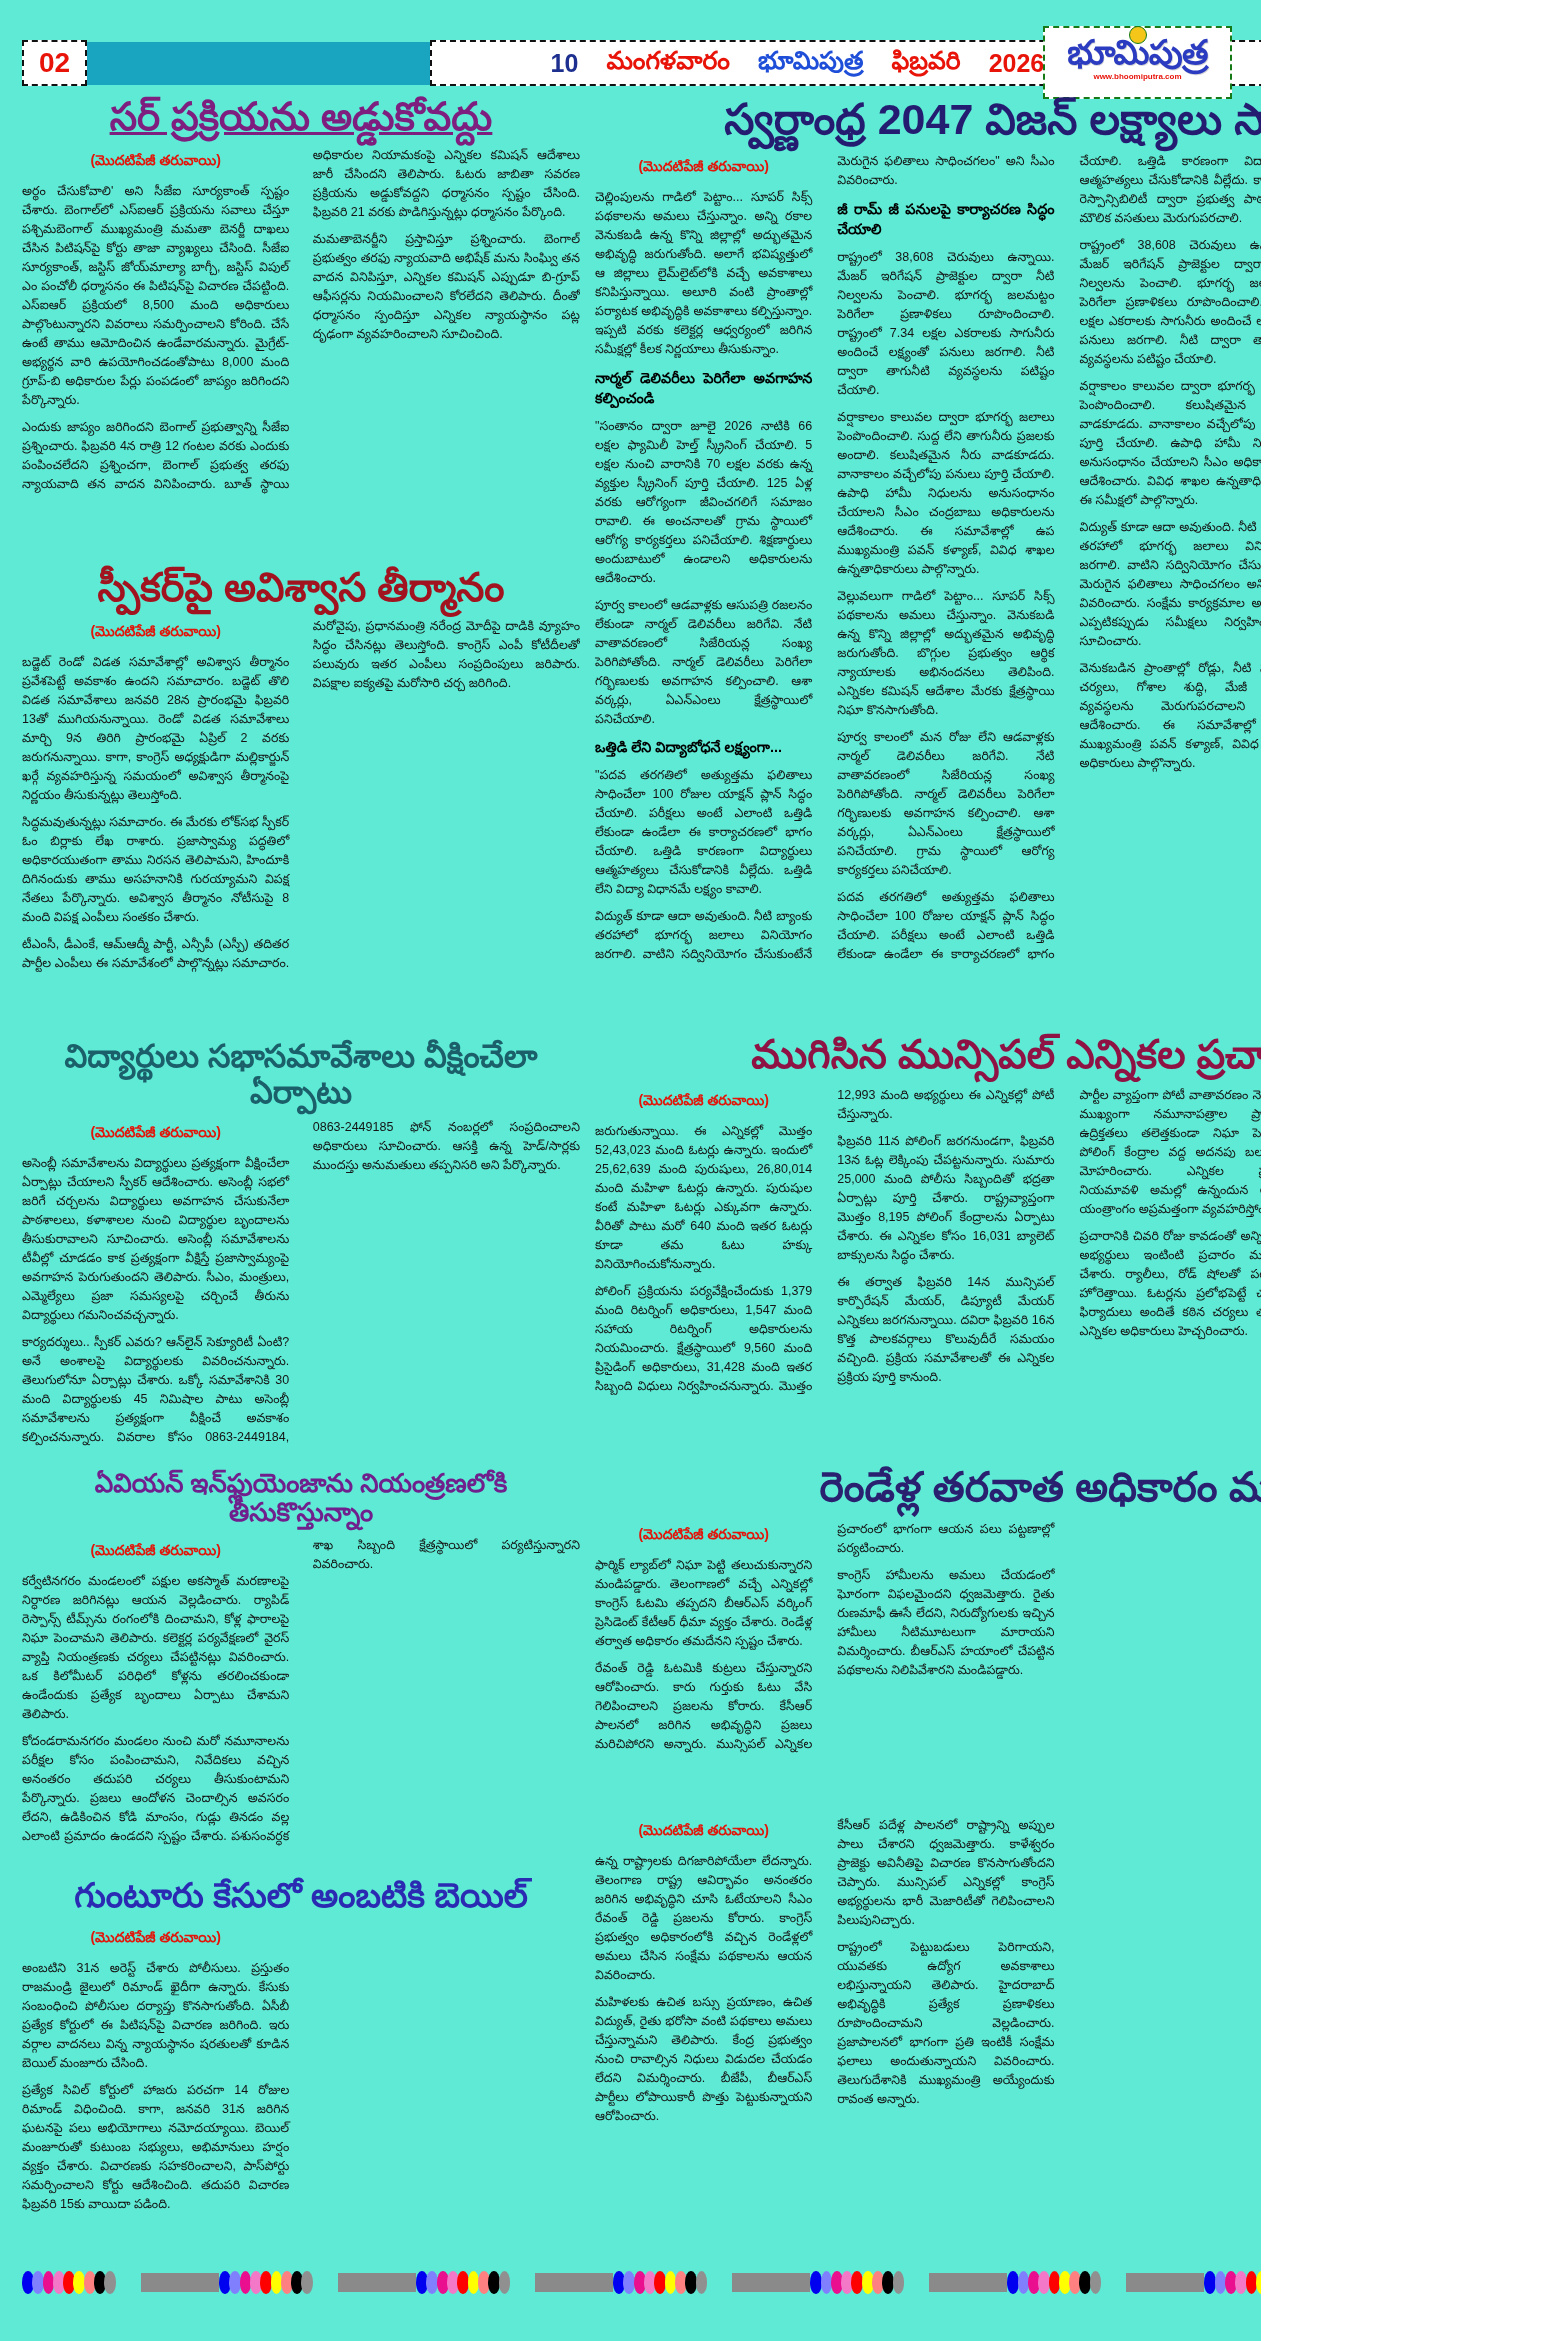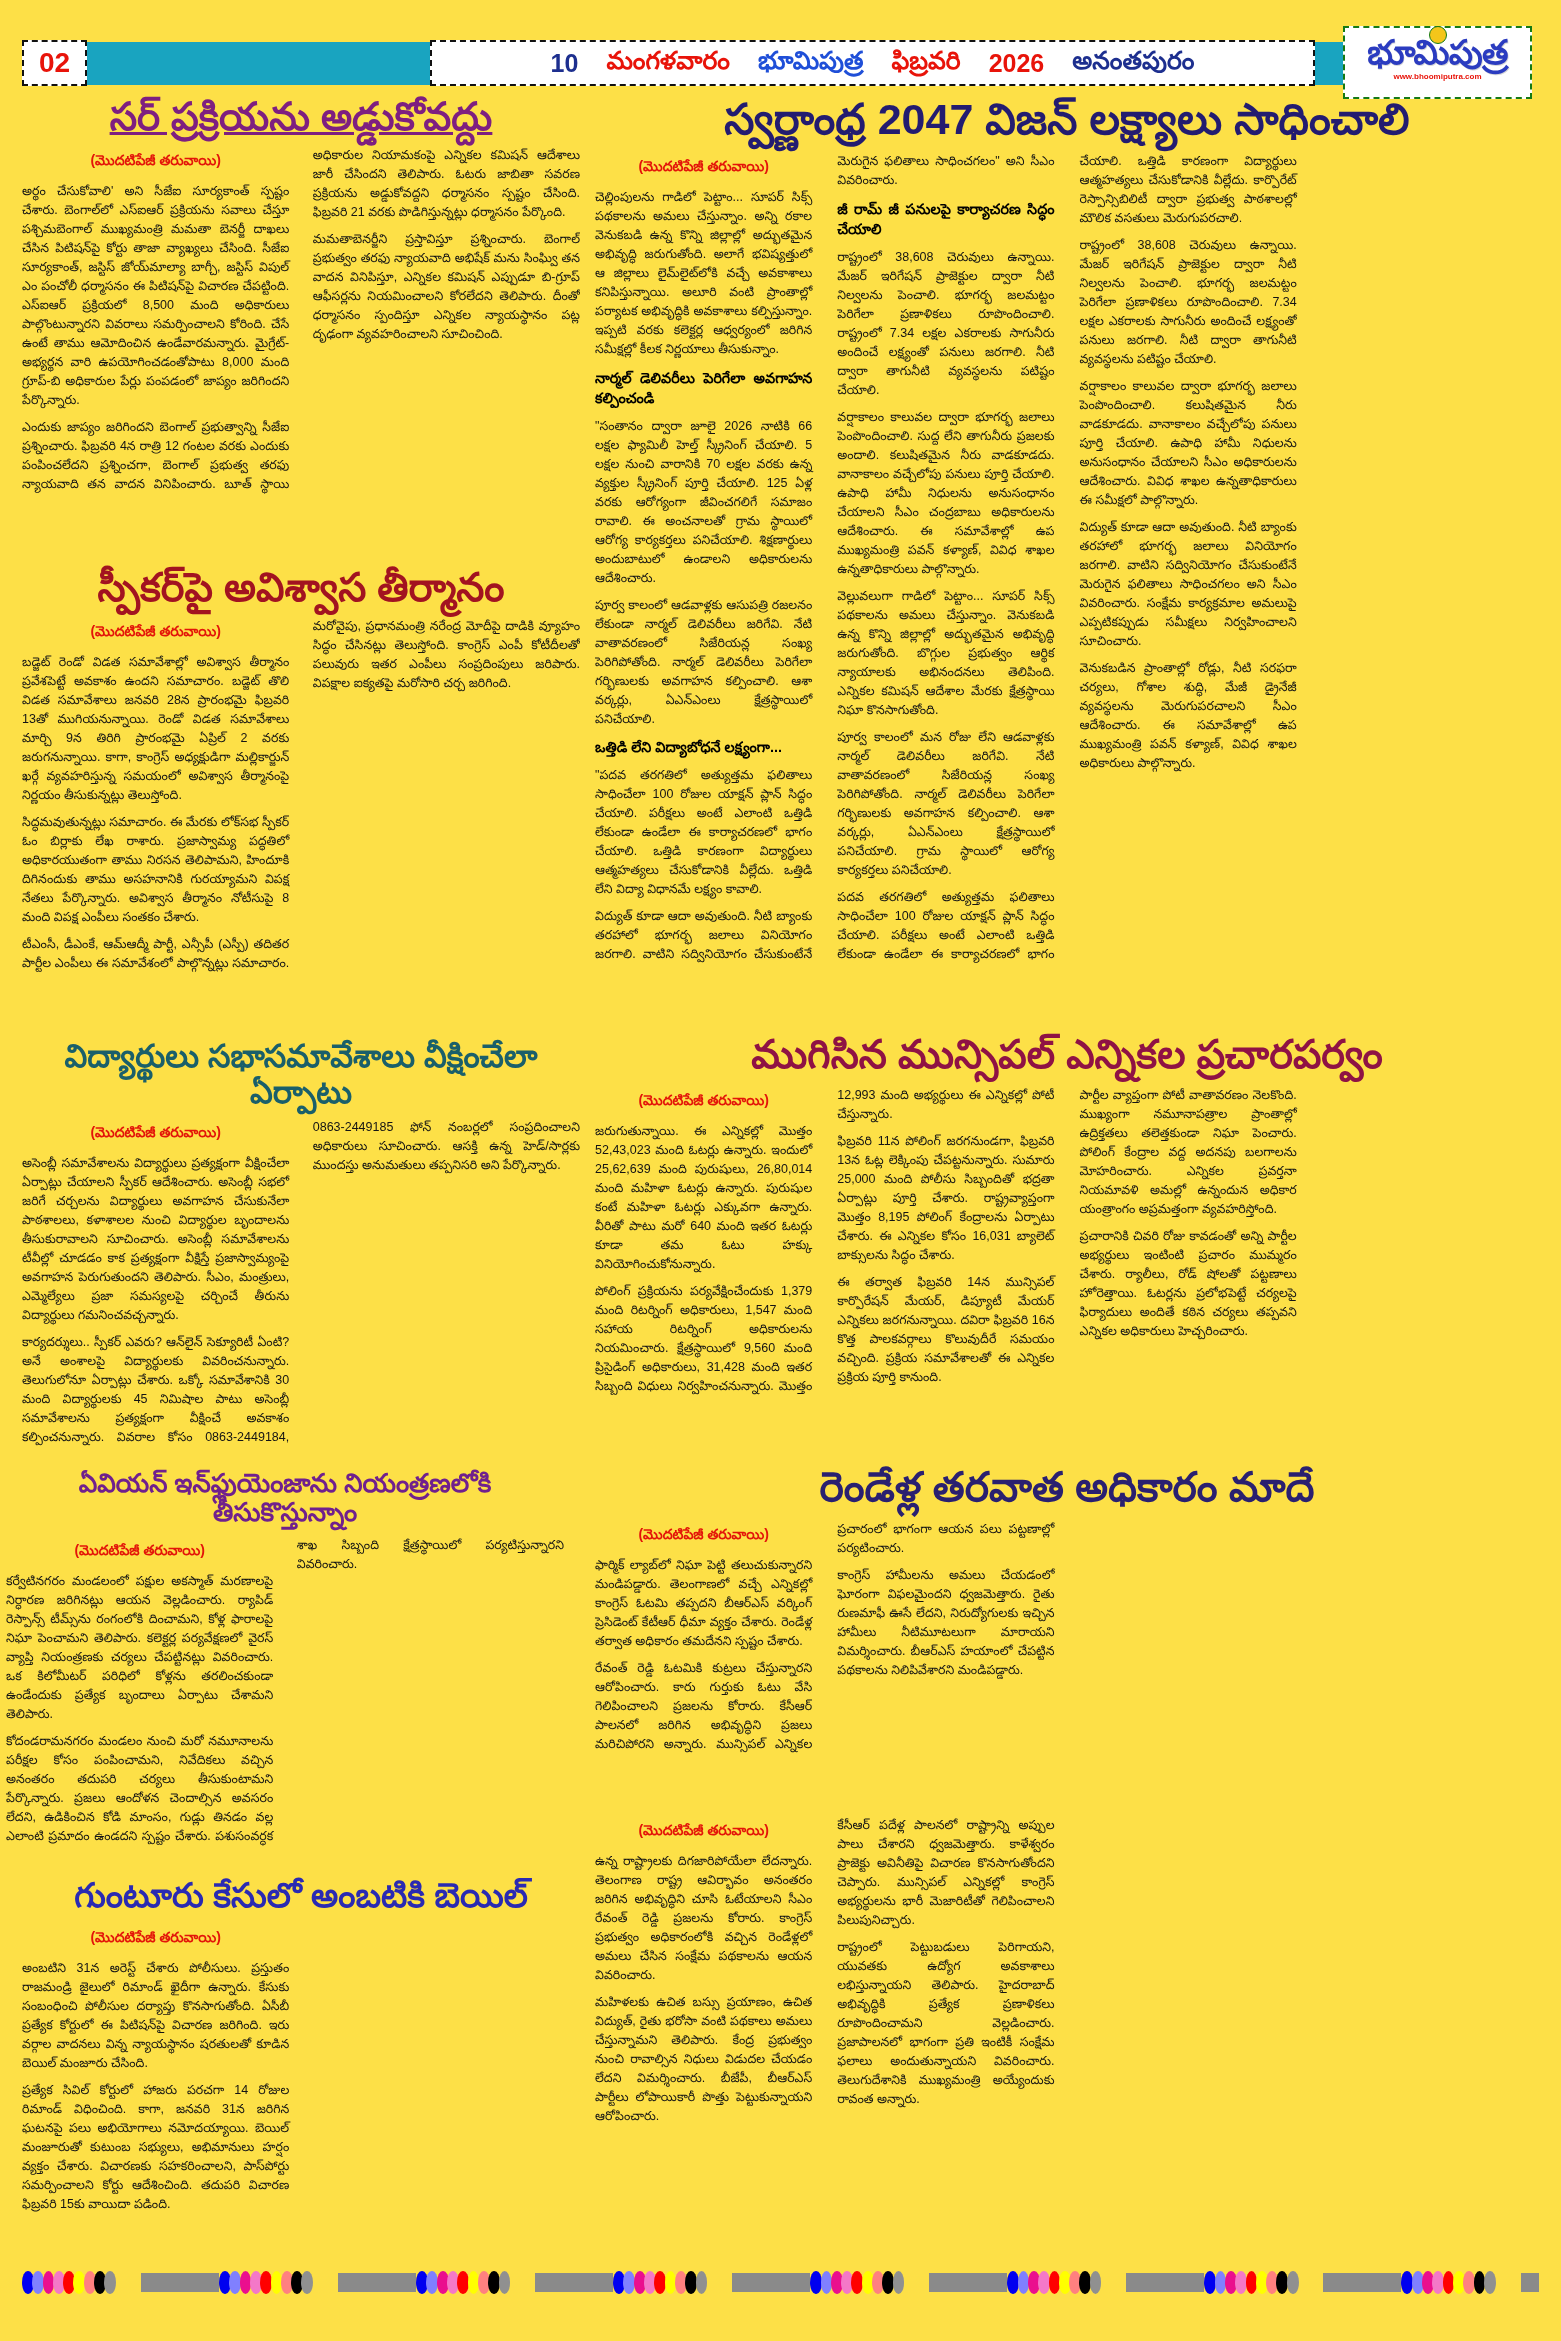--- a/index.html
+++ b/index.html
@@ -1,16 +1,16 @@
 <!DOCTYPE html>
 <html lang="te" style="font-size:11.8px"><head>
 <meta charset="utf-8">
 <style>
   html,body{margin:0;padding:0;background:#ffffff;}
-  .page{position:relative;width:1561px;height:2342px;background:#fde047;overflow:hidden;
+  .page{position:relative;width:1261px;height:2342px;background:#5eead4;overflow:hidden;
         font-family:"Liberation Sans","DejaVu Sans",sans-serif;color:#141414;}
   
   .masthead-bar{position:absolute;left:22px;top:42px;width:1476px;height:43px;background:#19a4c0;}
   .pagenum-box{position:absolute;left:22px;top:40px;width:65px;height:46px;background:#fff;
         border:2.2px dashed #111;box-sizing:border-box;display:flex;align-items:center;justify-content:center;
         font-size:28px;font-weight:bold;}
   .date-box{position:absolute;left:430px;top:40px;width:885px;height:46px;background:#fff;
         border:2.2px dashed #111;box-sizing:border-box;display:flex;align-items:center;justify-content:center;
         font-size:25px;font-weight:bold;}
   .date-box span{margin:0 14px;white-space:nowrap;}
@@ -120,21 +120,21 @@
         <div class="tag">(మొదటిపేజీ తరువాయి)</div>
         <p class="p">జరుగుతున్నాయి. ఈ ఎన్నికల్లో మొత్తం 52,43,023 మంది ఓటర్లు ఉన్నారు. ఇందులో 25,62,639 మంది పురుషులు, 26,80,014 మంది మహిళా ఓటర్లు ఉన్నారు. పురుషుల కంటే మహిళా ఓటర్లు ఎక్కువగా ఉన్నారు. వీరితో పాటు మరో 640 మంది ఇతర ఓటర్లు కూడా తమ ఓటు హక్కు వినియోగించుకోనున్నారు.</p>
         <p class="p">పోలింగ్ ప్రక్రియను పర్యవేక్షించేందుకు 1,379 మంది రిటర్నింగ్ అధికారులు, 1,547 మంది సహాయ రిటర్నింగ్ అధికారులను నియమించారు. క్షేత్రస్థాయిలో 9,560 మంది ప్రిసైడింగ్ అధికారులు, 31,428 మంది ఇతర సిబ్బంది విధులు నిర్వహించనున్నారు. మొత్తం 12,993 మంది అభ్యర్థులు ఈ ఎన్నికల్లో పోటీ చేస్తున్నారు.</p>
         <p class="p">ఫిబ్రవరి 11న పోలింగ్ జరగనుండగా, ఫిబ్రవరి 13న ఓట్ల లెక్కింపు చేపట్టనున్నారు. సుమారు 25,000 మంది పోలీసు సిబ్బందితో భద్రతా ఏర్పాట్లు పూర్తి చేశారు. రాష్ట్రవ్యాప్తంగా మొత్తం 8,195 పోలింగ్ కేంద్రాలను ఏర్పాటు చేశారు. ఈ ఎన్నికల కోసం 16,031 బ్యాలెట్ బాక్సులను సిద్ధం చేశారు.</p>
         <p class="p">ఈ తర్వాత ఫిబ్రవరి 14న మున్సిపల్ కార్పొరేషన్ మేయర్, డిప్యూటీ మేయర్ ఎన్నికలు జరగనున్నాయి. దవిరా ఫిబ్రవరి 16న కొత్త పాలకవర్గాలు కొలువుదీరే సమయం వచ్చింది. ప్రక్రియ సమావేశాలతో ఈ ఎన్నికల ప్రక్రియ పూర్తి కానుంది.</p>
         <p class="p">పార్టీల వ్యాప్తంగా పోటీ వాతావరణం నెలకొంది. ముఖ్యంగా నమూనాపత్రాల ప్రాంతాల్లో ఉద్రిక్తతలు తలెత్తకుండా నిఘా పెంచారు. పోలింగ్ కేంద్రాల వద్ద అదనపు బలగాలను మోహరించారు. ఎన్నికల ప్రవర్తనా నియమావళి అమల్లో ఉన్నందున అధికార యంత్రాంగం అప్రమత్తంగా వ్యవహరిస్తోంది.</p>
         <p class="p">ప్రచారానికి చివరి రోజు కావడంతో అన్ని పార్టీల అభ్యర్థులు ఇంటింటి ప్రచారం ముమ్మరం చేశారు. ర్యాలీలు, రోడ్ షోలతో పట్టణాలు హోరెత్తాయి. ఓటర్లను ప్రలోభపెట్టే చర్యలపై ఫిర్యాదులు అందితే కఠిన చర్యలు తప్పవని ఎన్నికల అధికారులు హెచ్చరించారు.</p>
       </div>
   </section>
 
-  <section class="article" style="left:6px;top:1469px;width:558px;">
+  <section class="article" style="left:22px;top:1469px;width:558px;">
     <h1 class="headline" style="font-size: 26px; color: rgb(112, 32, 141);">ఏవియన్ ఇన్‌ఫ్లుయెంజాను  నియంత్రణలోకి తీసుకొస్తున్నాం</h1>
     <div class="body cols2" style="height:329px;margin-top:8.8px;">
         <div class="tag">(మొదటిపేజీ తరువాయి)</div>
         <p class="p">కర్వేటినగరం మండలంలో పక్షుల అకస్మాత్ మరణాలపై నిర్ధారణ జరిగినట్లు ఆయన వెల్లడించారు. ర్యాపిడ్ రెస్పాన్స్ టీమ్స్‌ను రంగంలోకి దించామని, కోళ్ల ఫారాలపై నిఘా పెంచామని తెలిపారు. కలెక్టర్ల పర్యవేక్షణలో వైరస్ వ్యాప్తి నియంత్రణకు చర్యలు చేపట్టినట్లు వివరించారు. ఒక కిలోమీటర్ పరిధిలో కోళ్లను తరలించకుండా ఉండేందుకు ప్రత్యేక బృందాలు ఏర్పాటు చేశామని తెలిపారు.</p>
         <p class="p">కోదండరామనగరం మండలం నుంచి మరో నమూనాలను పరీక్షల కోసం పంపించామని, నివేదికలు వచ్చిన అనంతరం తదుపరి చర్యలు తీసుకుంటామని పేర్కొన్నారు. ప్రజలు ఆందోళన చెందాల్సిన అవసరం లేదని, ఉడికించిన కోడి మాంసం, గుడ్లు తినడం వల్ల ఎలాంటి ప్రమాదం ఉండదని స్పష్టం చేశారు. పశుసంవర్ధక శాఖ సిబ్బంది క్షేత్రస్థాయిలో పర్యటిస్తున్నారని వివరించారు.</p>
       </div>
   </section>
 
   <section class="article" style="left:595px;top:1465px;width:944px;">
     <h1 class="headline" style="font-size: 41px; color: rgb(42, 32, 112);">రెండేళ్ల తరవాత అధికారం మాదే</h1>

